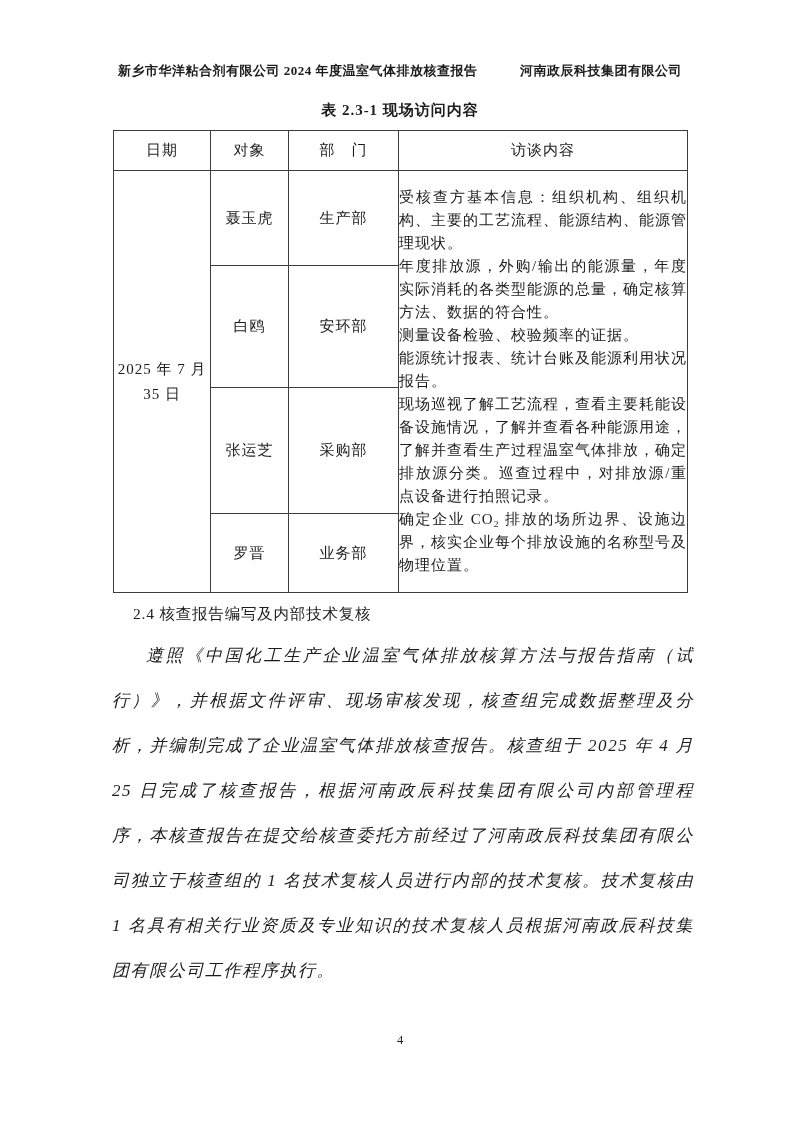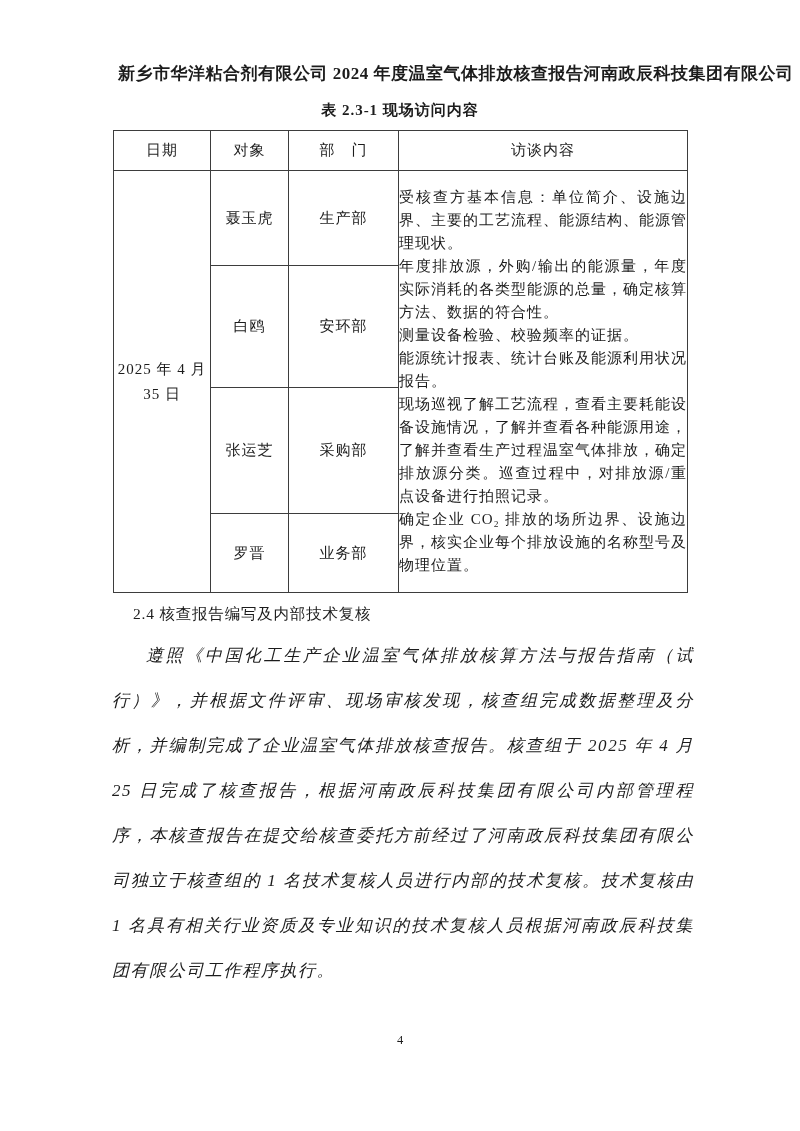--- a/index.html
+++ b/index.html
@@ -9,21 +9,21 @@
     font-family:"Liberation Serif","DejaVu Serif",serif;
     color:#1c1c1c;
     position:relative;
     overflow:hidden;
   }
   .page{position:absolute;inset:0;background:#ffffff;}
 
   .doc-header{
     position:absolute;top:62px;left:118px;width:564px;
     display:flex;justify-content:space-between;align-items:baseline;
-    font-size:17px;font-weight:bold;letter-spacing:0.5px;
+    font-size:13px;font-weight:bold;letter-spacing:0.5px;
     white-space:nowrap;
   }
 
   .table-title{
     position:absolute;top:101px;left:0;width:800px;
     text-align:center;font-size:15px;font-weight:bold;letter-spacing:1px;
   }
 
   table.visit{
     position:absolute;top:130px;left:113px;
@@ -90,27 +90,27 @@
     </colgroup>
     <tbody>
         <tr class="hdr">
       <th>日期</th>
       <th>对象</th>
       <th>部　门</th>
       <th>访谈内容</th>
     </tr>
     <tr class="r1">
       <td class="date-cell" rowspan="4">
-        <div>2025 年 4 月</div>
+        <div>2025 年 7 月</div>
         <div>35 日</div>
       </td>
       <td>聂玉虎</td>
       <td>生产部</td>
       <td class="interview" rowspan="4">
-        <p>受核查方基本信息：单位简介、设施边界、主要的工艺流程、能源结构、能源管理现状。</p>
+        <p>受核查方基本信息：组织机构、组织机构、主要的工艺流程、能源结构、能源管理现状。</p>
         <p>年度排放源，外购/输出的能源量，年度实际消耗的各类型能源的总量，确定核算方法、数据的符合性。</p>
         <p>测量设备检验、校验频率的证据。</p>
         <p>能源统计报表、统计台账及能源利用状况报告。</p>
         <p>现场巡视了解工艺流程，查看主要耗能设备设施情况，了解并查看各种能源用途，了解并查看生产过程温室气体排放，确定排放源分类。巡查过程中，对排放源/重点设备进行拍照记录。</p>
         <p>确定企业 CO₂ 排放的场所边界、设施边界，核实企业每个排放设施的名称型号及物理位置。</p>
       </td>
     </tr>
     <tr class="r2">
       <td>白鸥</td>
       <td>安环部</td>

